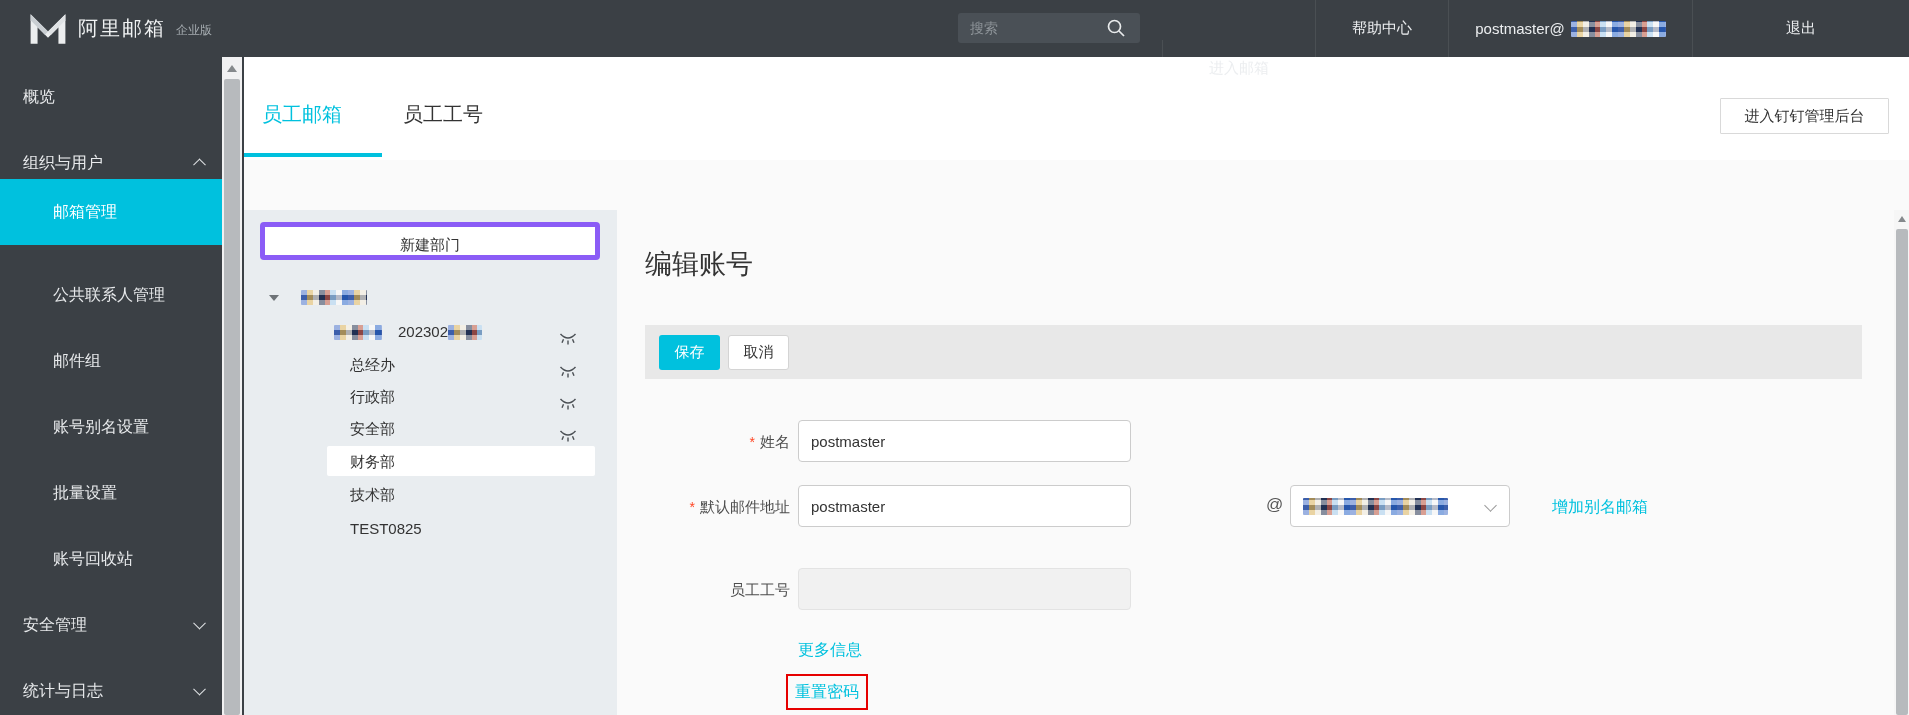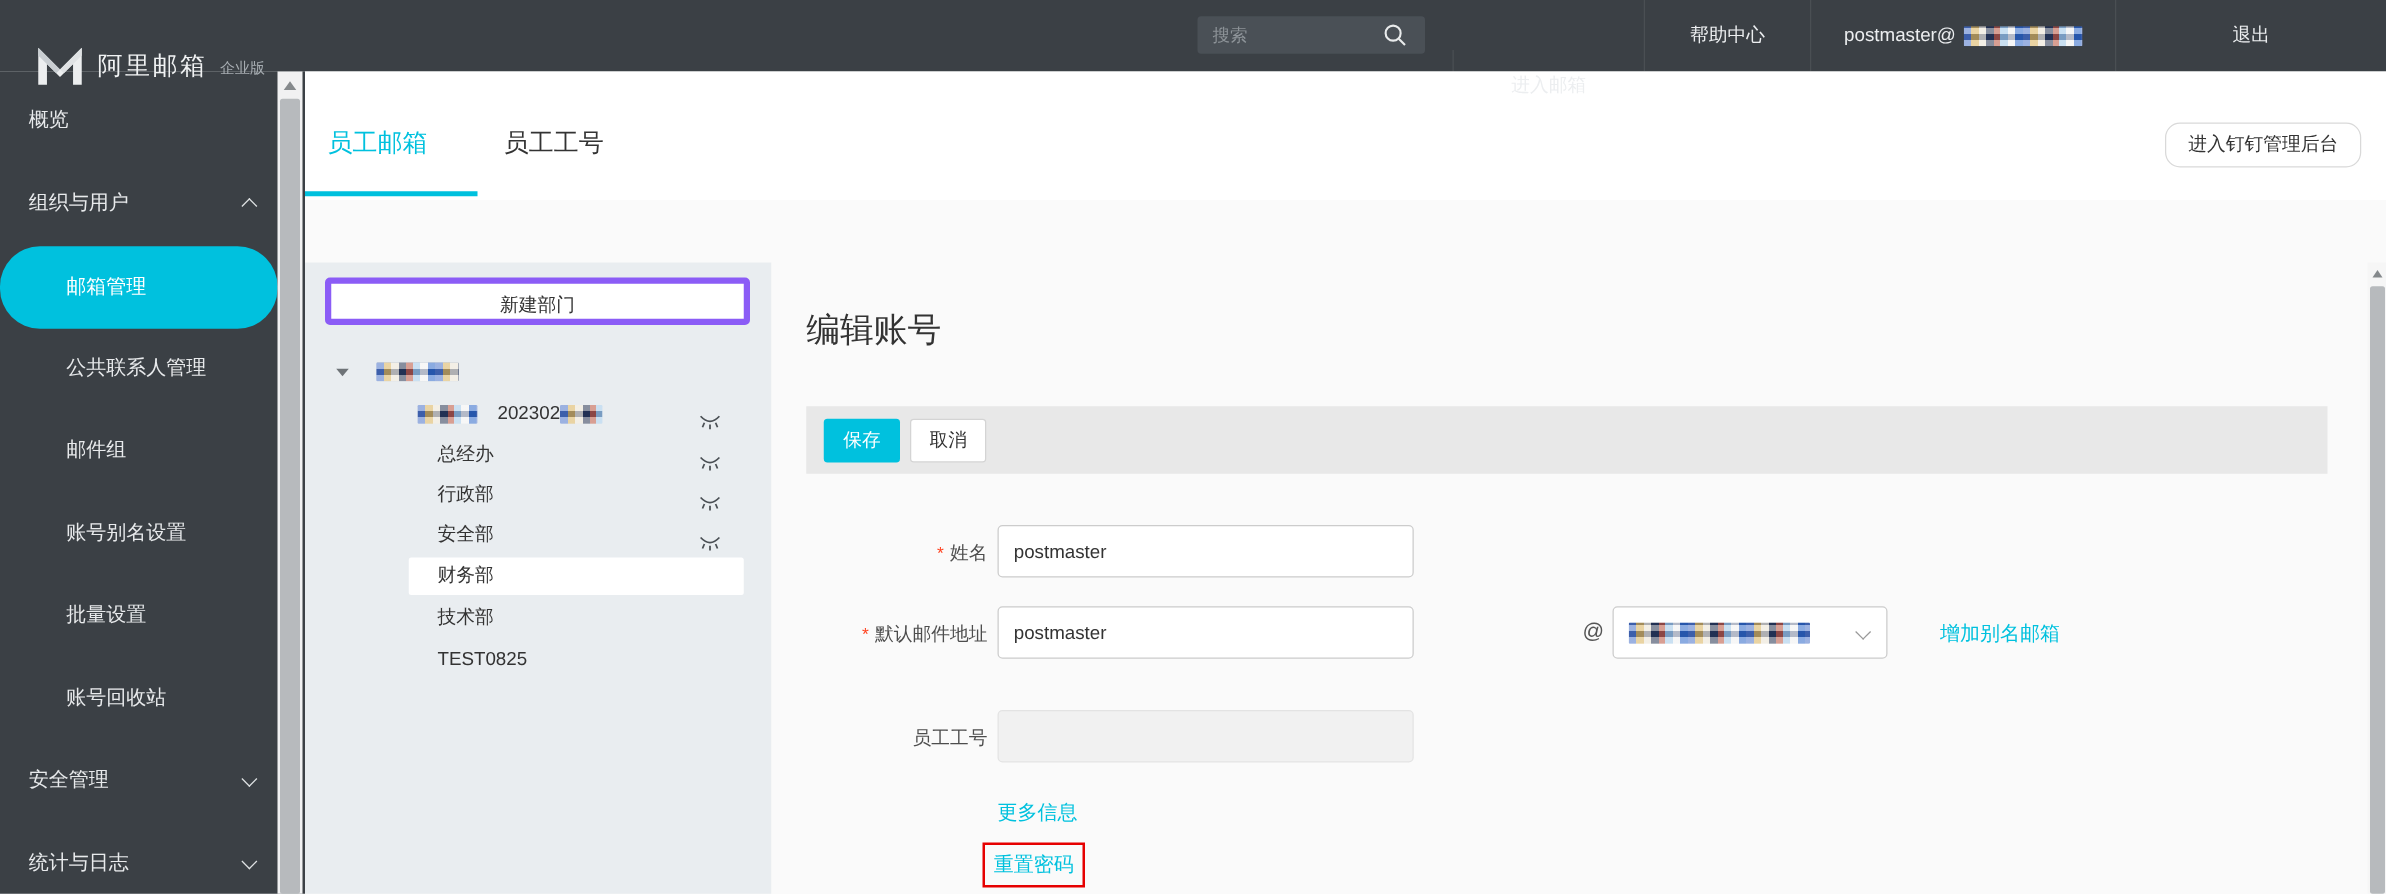--- a/index.html
+++ b/index.html
@@ -1,21 +1,21 @@
 <!DOCTYPE html>
 <html><head>
 <meta charset="utf-8">
 <style>
   * { margin:0; padding:0; box-sizing:border-box; }
   html,body { width:1909px; height:715px; overflow:hidden;
     font-family:"Liberation Sans","DejaVu Sans",sans-serif; background:#fafafa; }
 
   
   .topbar { position:absolute; left:0; top:0; width:1909px; height:57px; background:#3b4045; z-index:30; }
-  .logo-wrap { position:absolute; left:28px; top:0; height:57px; display:flex; align-items:center;margin-top:24px; }
+  .logo-wrap { position:absolute; left:28px; top:0; height:57px; display:flex; align-items:center; }
   .logo-m { width:40px; height:30px; }
   .logo-text { margin-left:10px; color:#f0f2f3; font-size:20px; letter-spacing:2px; }
   .logo-badge { margin-left:10px; color:#a6acb1; font-size:12px; padding-top:4px; }
   .tb-search { position:absolute; left:958px; top:13px; width:182px; height:30px; background:#4a5056; border-radius:3px; }
   .tb-search input { position:absolute; left:0; top:0; width:100%; height:100%; background:transparent; border:none; outline:none;
     color:#cfd3d6; font-size:14px; padding:0 40px 0 12px; font-family:inherit; }
   .tb-search input::placeholder { color:#8d9398; }
   .tb-search .mag { position:absolute; right:14px; top:5px; }
   .tb-nav { position:absolute; left:1162px; right:0; top:0; height:57px; display:flex; }
   .tb-item { height:57px; display:flex; align-items:center; justify-content:center; gap:6px;
@@ -45,22 +45,22 @@
   
   .sb-mid { position:absolute; left:222px; top:57px; width:20px; bottom:0; background:#f1f1f2; z-index:25; }
   .sb-mid .arrow-up { width:0; height:0; margin:8px auto 6px; border-left:5px solid transparent; border-right:5px solid transparent; border-bottom:7px solid #85898c; }
   .sb-mid .thumb { position:absolute; left:2px; right:2px; top:22px; bottom:0; background:#b7babd; border-radius:2px; }
 
   
   .main-header { position:absolute; left:242px; right:0; top:57px; height:103px; background:#ffffff; }
   .tab { position:absolute; top:44px; font-size:20px; color:#333; cursor:pointer; }
   .tab.active { color:#00c1de; }
   .tab-underline { position:absolute; left:0; top:96px; width:140px; height:4px; background:#00c1de; }
-  .ding-btn { position:absolute; right:20px; top:41px; width:157px; height:36px; background:#fff; border:1px solid #d9d9d9;
-    border-radius:12px; font-size:15px; color:#333; line-height:34px; text-align:center; cursor:pointer; }
+  .ding-btn { position:absolute; right:20px; top:41px; width:169px; height:36px; background:#fff; border:1px solid #d9d9d9;
+    border-radius:1px; font-size:15px; color:#333; line-height:34px; text-align:center; cursor:pointer; }
 
   
   .tree-panel { position:absolute; left:243px; top:210px; width:374px; bottom:0; background:#e9edf0; }
   .new-dept { position:absolute; left:17px; right:17px; top:12px; height:38px; background:#fff; border:5px solid #8b5cf6;
     border-radius:4px; text-align:center; line-height:36px; font-size:15px; color:#333; cursor:pointer; }
   .tree-root { position:absolute; left:0; top:76px; height:26px; width:100%; }
   .tree-root .caret { position:absolute; left:26px; top:9px; width:0; height:0;
     border-left:5px solid transparent; border-right:5px solid transparent; border-top:6px solid #6e7377; }
   .tree-root .root-mosaic { position:absolute; left:58px; top:4px; }
   .tree-row { position:absolute; left:84px; right:22px; height:30px; line-height:30px; font-size:15px; color:#333;
@@ -130,21 +130,21 @@
     </div>
     <div class="tb-item w5">
         <span>退出</span>
       </div>
   </div>
 </div>
 
 <div class="sidebar" id="sidebar">
     <div class="side-item lv1" style="top: 7px;"><span>概览</span></div>
     <div class="side-item lv1" style="top: 73px;"><span>组织与用户</span><span class="schev up"></span></div>
-    <div class="side-item lv2 active" style="top: 140px; border-radius: 32px;"><span>邮箱管理</span></div>
+    <div class="side-item lv2 active" style="top: 122px;"><span>邮箱管理</span></div>
     <div class="side-item lv2" style="top: 205px;"><span>公共联系人管理</span></div>
     <div class="side-item lv2" style="top: 271px;"><span>邮件组</span></div>
     <div class="side-item lv2" style="top: 337px;"><span>账号别名设置</span></div>
     <div class="side-item lv2" style="top: 403px;"><span>批量设置</span></div>
     <div class="side-item lv2" style="top: 469px;"><span>账号回收站</span></div>
     <div class="side-item lv1" style="top: 535px;"><span>安全管理</span><span class="schev down"></span></div>
     <div class="side-item lv1" style="top: 601px;"><span>统计与日志</span><span class="schev down"></span></div>
   </div>
 <div class="sb-mid">
   <div class="arrow-up"></div>

